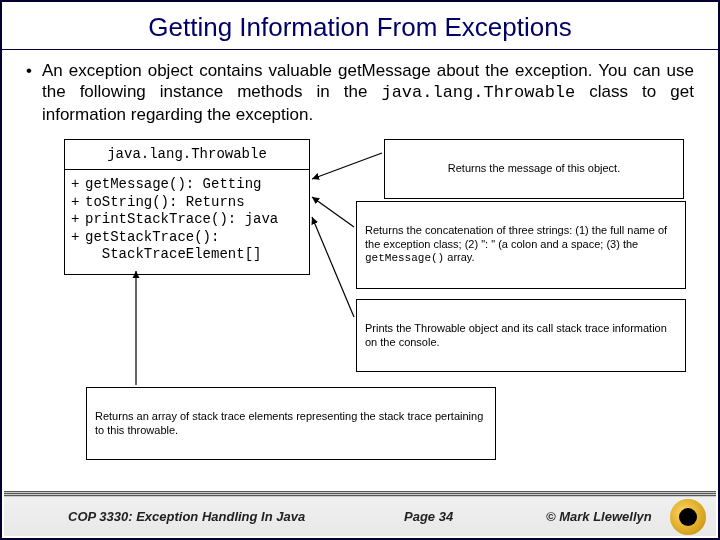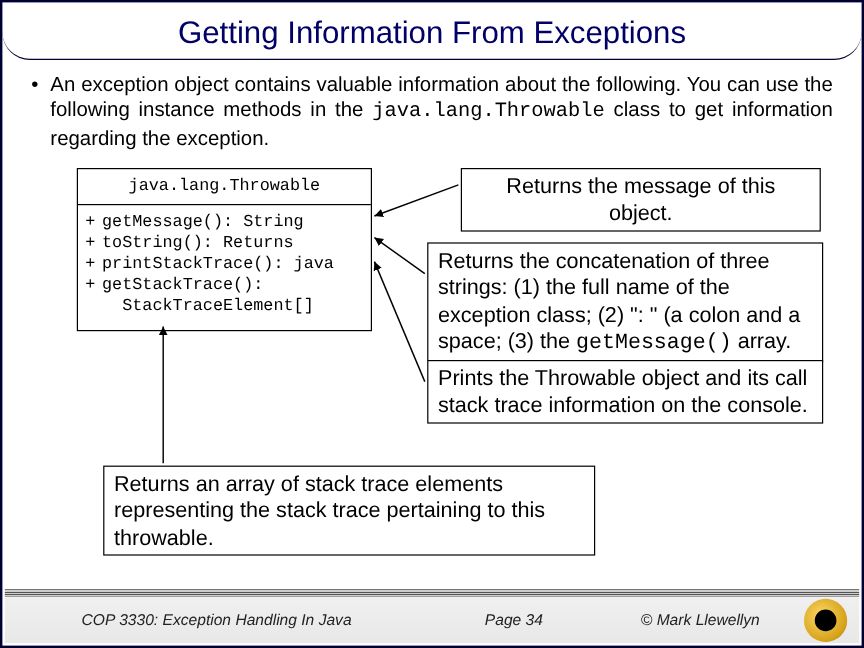--- a/index.html
+++ b/index.html
@@ -13,21 +13,20 @@
   .slide {
     width: 720px; height: 540px;
     border: 2px solid #000033;
     position: relative;
     background: #fff;
   }
   .title-bar {
     border-bottom: 1.5px solid #000033;
     padding: 10px 0 6px 0;
     text-align: center;
-    border-radius: 23px;
   }
   .title-bar h1 {
     color: #000066;
     font-size: 26px;
     font-weight: normal;
     font-family: Arial, sans-serif;
   }
   .body-area {
     padding: 10px 24px 0 24px;
   }
@@ -42,22 +41,22 @@
   .bullet .mono { font-family: "Courier New", monospace; }
   .diagram-area {
     position: relative;
     margin-top: 14px;
     height: 320px;
   }
   .box {
     position: absolute;
     border: 1.5px solid #000;
     background: #fff;
-    font-size: 18px;
-    padding: 3px 8px;
+    font-size: 11px;
+    padding: 22px 8px;
     line-height: 1.25;
   }
   .uml-box {
     left: 38px; top: 0;
     width: 246px;
     padding: 0;
     font-family: "Courier New", monospace;
     font-size: 14px;
   }
   .uml-header {
@@ -83,31 +82,31 @@
   .footer {
     position: absolute;
     left: 2px; right: 2px; bottom: 2px;
     height: 40px;
     background: linear-gradient(#f0f0f0, #e8e8e8);
     border-top: 1px solid #999;
     display: flex;
     align-items: center;
     font-size: 13px;
     font-style: italic;
-    font-weight: normal;
+    font-weight: bold;
     color: #222;
   }
   .footer .stripes {
     position: absolute;
     left: 0; right: 0; top: -6px; height: 6px;
     background: repeating-linear-gradient(180deg,#555 0,#555 1px,#ccc 1px,#ccc 2px);
   }
   .footer .fcourse { position: absolute; left: 64px; }
   .footer .fpage { position: absolute; left: 400px; }
-  .footer .fcopy { position: absolute; left: 530px; }
+  .footer .fcopy { position: absolute; left: 542px; }
   .footer .logo {
     position: absolute; right: 10px; top: 2px;
     width: 36px; height: 36px; border-radius: 50%;
     background: radial-gradient(circle at 40% 40%, #ffd966 0%, #d4a017 70%, #7a5c00 100%);
     display: flex; align-items: center; justify-content: center;
   }
   .footer .logo-inner {
     width: 18px; height: 18px; border-radius: 50%;
     background: #000; position: relative;
   }
@@ -117,32 +116,32 @@
 
 <div class="slide">
   <div class="title-bar">
     <h1>Getting Information From Exceptions</h1>
   </div>
 
   <div class="body-area">
     <div class="bullet">
       <span class="dot">•</span>
       <span>
-        <span>An exception object contains valuable information about the following. You can use the following instance methods in the </span><span class="mono">java.lang.Throwable</span><span> class to get information regarding the exception.</span>
+        <span>An exception object contains valuable getMessage about the exception. You can use the following instance methods in the </span><span class="mono">java.lang.Throwable</span><span> class to get information regarding the exception.</span>
       </span>
     </div>
 
     <div class="diagram-area">
 
       <div class="box uml-box">
         <div class="uml-header">java.lang.Throwable</div>
         <div class="uml-body">
           <div class="uml-row">
             <span class="uml-plus">+</span>
-            <span class="uml-sig">getMessage(): String</span>
+            <span class="uml-sig">getMessage(): Getting</span>
           </div>
           <div class="uml-row">
             <span class="uml-plus">+</span>
             <span class="uml-sig">toString(): Returns</span>
           </div>
           <div class="uml-row">
             <span class="uml-plus">+</span>
             <span class="uml-sig">printStackTrace(): java</span>
           </div>
           <div class="uml-row">

